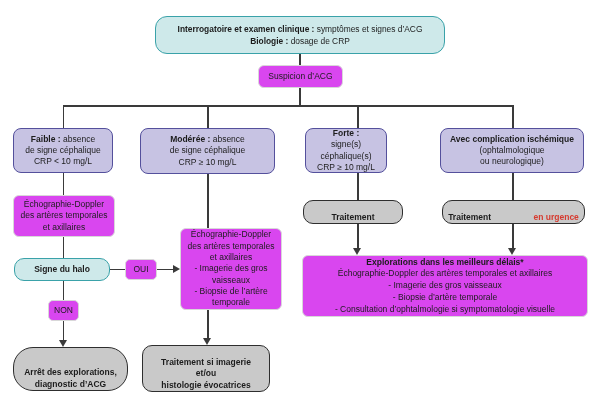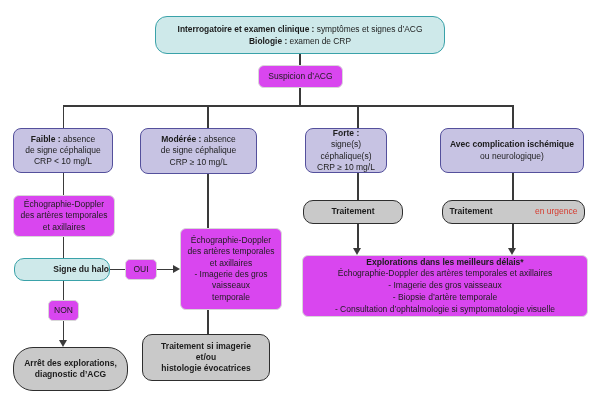--- a/index.html
+++ b/index.html
@@ -9,75 +9,76 @@
     overflow:hidden;
   }
   .box{
     position:absolute;box-sizing:border-box;
     display:flex;flex-direction:column;justify-content:center;
     text-align:center;font-size:8.5px;line-height:1.33;
   }
   .teal{background:var(--teal-fill,#cee9ea);border:1.5px solid var(--teal-border,#3aa2a9);border-radius:12px;}
   .purple{background:var(--purple-fill,#c7c3e3);border:1.3px solid var(--purple-border,#54509c);border-radius:8px;}
   .white-box{background:#d946ef;border:1px solid var(--white-box-border,#d8d8d8);border-radius:6px;}
-  .gray{background:var(--gray-fill,#c9c9c9);border:1.5px solid var(--gray-border,#2e2e2e);border-radius:10px;font-weight:bold;}
-  .pill{border-radius:10px;text-align:right;}
+  .gray{background:var(--gray-fill,#c9c9c9);border:1.5px solid var(--gray-border,#2e2e2e);border-radius:10px;font-weight:bold;justify-content:flex-end;}
+  .pill{border-radius:10px;}
   .small-tag{font-size:8.5px;}
   .line{position:absolute;background:var(--connector,#3a3a3a);}
   .arrow-down{position:absolute;width:0;height:0;
     border-left:4.5px solid transparent;border-right:4.5px solid transparent;
     border-top:7px solid var(--connector,#3a3a3a);}
   .arrow-right{position:absolute;width:0;height:0;
     border-top:4.5px solid transparent;border-bottom:4.5px solid transparent;
     border-left:7px solid var(--connector,#3a3a3a);}
-  .urgent{color:var(--urgent-red,#d63b2f);font-weight:normal;padding-left:40px;}
+  .urgent{color:var(--urgent-red,#d63b2f);font-weight:bold;padding-left:40px;}
   b{font-weight:bold;}
   .topfont{font-size:8.4px;line-height:1.45;}
 </style>
 </head>
 <body>
 
 <div class="canvas">
 
   <div class="box teal topfont" style="left:155px;top:16px;width:290px;height:38px;">
     <div><b>Interrogatoire et examen clinique :</b> <span>symptômes et signes d’ACG</span></div>
-    <div><b>Biologie :</b> <span>examen de CRP</span></div>
+    <div><b>Biologie :</b> <span>dosage de CRP</span></div>
   </div>
 
   <div class="line" style="left:299px;top:54px;width:1.5px;height:11px;"></div>
   <div class="box white-box" style="left:258px;top:65px;width:85px;height:23px;">
     <div>Suspicion d’ACG</div>
   </div>
   <div class="line" style="left:299px;top:88px;width:1.5px;height:18px;"></div>
   <div class="line" style="left:63px;top:105px;width:450px;height:1.5px;"></div>
   <div class="line" style="left:62.5px;top:105px;width:1.5px;height:23px;"></div>
   <div class="line" style="left:207px;top:105px;width:1.5px;height:23px;"></div>
   <div class="line" style="left:357px;top:105px;width:1.5px;height:23px;"></div>
   <div class="line" style="left:512px;top:105px;width:1.5px;height:23px;"></div>
 
   <div class="box purple" style="left:13px;top:128px;width:100px;height:45px;">
     <div><b>Faible :</b> <span>absence</span></div>
     <div>de signe céphalique</div>
     <div>CRP &lt; 10 mg/L</div>
   </div>
 
-  <div class="box purple" style="left:140px;top:128px;width:117px;height:46px;">
+  <div class="box purple" style="left:140px;top:128px;width:135px;height:46px;">
     <div><b>Modérée :</b> <span>absence</span></div>
     <div>de signe céphalique</div>
     <div>CRP ≥ 10 mg/L</div>
   </div>
 
   <div class="box purple" style="left:305px;top:128px;width:82px;height:45px;">
     <div><b>Forte :</b></div>
     <div>signe(s) céphalique(s)</div>
     <div>CRP ≥ 10 mg/L</div>
   </div>
 
   <div class="box purple" style="left:440px;top:128px;width:144px;height:45px;">
     <div><b>Avec complication ischémique</b></div>
+    <div>(ophtalmologique</div>
     <div>ou neurologique)</div>
   </div>
 
   <div class="line" style="left:62.5px;top:173px;width:1.5px;height:22px;"></div>
   <div class="box white-box" style="left:13px;top:195px;width:102px;height:42px;">
     <div>Échographie-Doppler</div>
     <div>des artères temporales</div>
     <div>et axillaires</div>
   </div>
   <div class="line" style="left:62.5px;top:237px;width:1.5px;height:21px;"></div>
@@ -105,26 +106,27 @@
     <div>diagnostic d’ACG</div>
   </div>
 
   <div class="line" style="left:207px;top:174px;width:1.5px;height:54px;"></div>
   <div class="box white-box" style="left:180px;top:228px;width:102px;height:82px;">
     <div>Échographie-Doppler</div>
     <div>des artères temporales</div>
     <div>et axillaires</div>
     <div>- Imagerie des gros</div>
     <div>vaisseaux</div>
+    <div>- Biopsie de l’artère</div>
     <div>temporale</div>
   </div>
   <div class="line" style="left:207px;top:310px;width:1.5px;height:28px;"></div>
   <div class="arrow-down" style="left:203.2px;top:338px;"></div>
 
-  <div class="box gray" style="left:142px;top:334px;width:128px;height:47px;">
+  <div class="box gray" style="left:142px;top:345px;width:128px;height:47px;">
     <div>Traitement si imagerie</div>
     <div>et/ou</div>
     <div>histologie évocatrices</div>
   </div>
 
   <div class="line" style="left:357px;top:173px;width:1.5px;height:27px;"></div>
   <div class="box gray" style="left:303px;top:200px;width:100px;height:24px;">
     <div>Traitement</div>
   </div>
   <div class="line" style="left:357px;top:224px;width:1.5px;height:24px;"></div>

